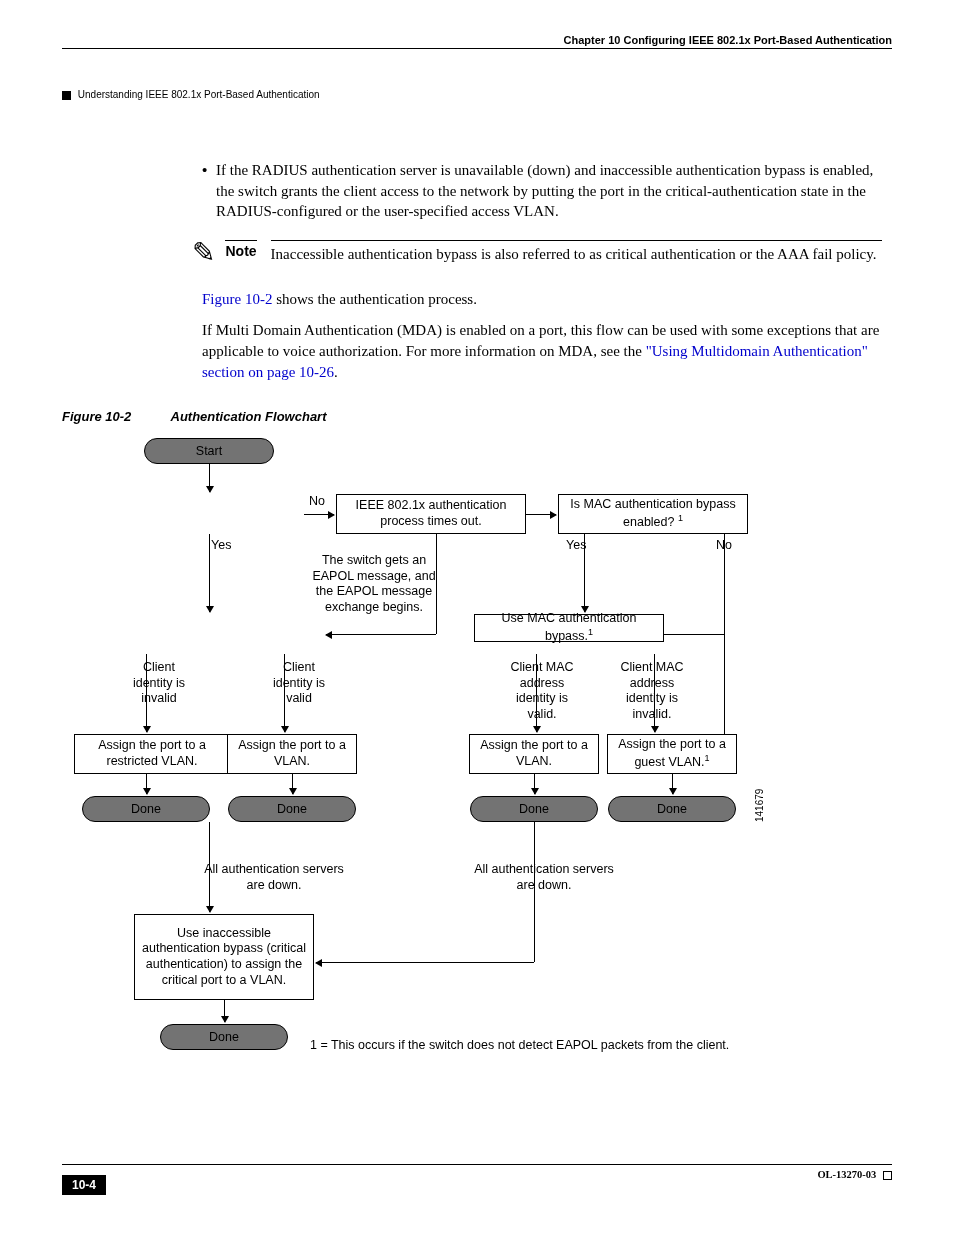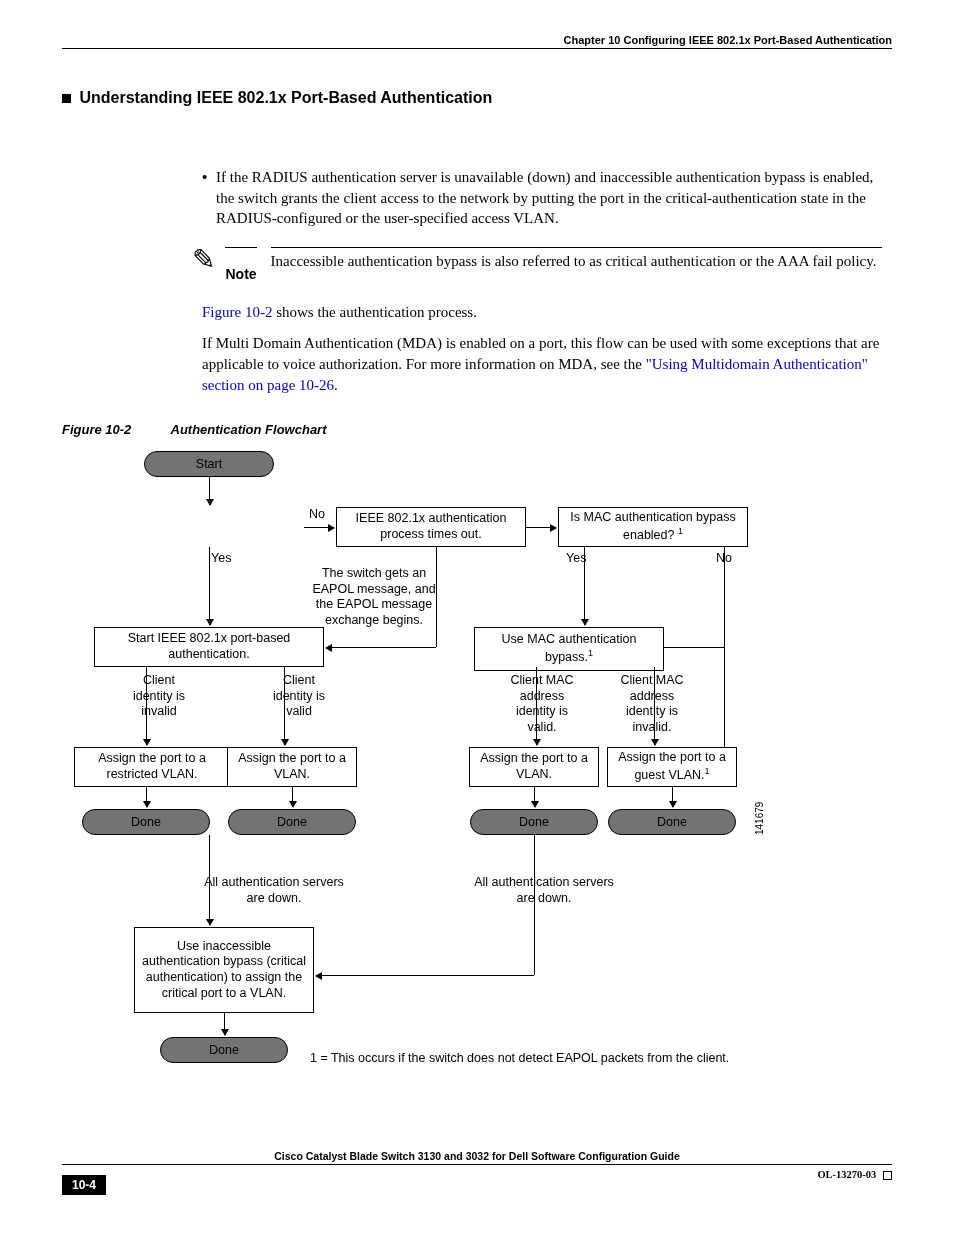--- a/index.html
+++ b/index.html
@@ -1,29 +1,29 @@
 <!DOCTYPE html>
 <html><head>
 <meta charset="utf-8">
 <style>
 body { margin: 0; font-family: "Times New Roman", Times, serif; font-size: 15px; color: #000; background: #fff; }
 .page { width: 954px; min-height: 1235px; position: relative; padding: 34px 62px 40px 62px; box-sizing: border-box; }
 .header-line { border-top: 1.5px solid #000; margin-bottom: 4px; }
 .header-row { display: flex; justify-content: space-between; font-family: Arial, Helvetica, sans-serif; font-size: 11px; font-weight: bold; margin-bottom: 2px; }
 .header-row .right { text-align: left; }
-.header-row2 { font-family: Arial, Helvetica, sans-serif; font-size: 16px; font-weight: bold; margin-top: 40px; }
+.header-row2 { font-family: Arial, Helvetica, sans-serif; font-size: 10px; font-weight: normal; margin-top: 40px; }
 .sq { display: inline-block; width: 9px; height: 9px; background: #000; vertical-align: middle; margin-right: 4px; }
 .sq-out { display: inline-block; width: 9px; height: 9px; border: 1.5px solid #000; vertical-align: middle; margin-left: 4px; box-sizing: border-box; }
 .body-text { margin-left: 140px; margin-right: 10px; }
 .bullet { display: flex; margin: 60px 0 18px 0; }
 .bullet .dot { width: 14px; font-weight: bold; font-size: 15px; line-height: 1.35; }
 .bullet .txt { flex: 1; line-height: 1.38; }
 .note-row { display: flex; align-items: flex-start; margin: 14px 0 20px -10px; }
 .note-icon { font-size: 28px; margin-right: 10px; margin-top: -4px; }
-.note-label { font-family: Arial, Helvetica, sans-serif; font-weight: bold; font-size: 14px; margin-right: 14px; padding-top: 18px; border-top: 1.5px solid #000; }
+.note-label { font-family: Arial, Helvetica, sans-serif; font-weight: bold; font-size: 14px; margin-right: 14px; padding-top: 2px; border-top: 1.5px solid #000; }
 .note-text { flex: 1; line-height: 1.38; border-top: 1.5px solid #000; padding-top: 3px; }
 .para { margin: 10px 0; line-height: 1.4; }
 .link { color: #0000cc; }
 .fig-caption { font-family: Arial, Helvetica, sans-serif; font-size: 13px; font-weight: bold; font-style: italic; margin: 26px 0 14px 0; }
 .fig-caption .num { margin-right: 36px; }
 .flow { position: relative; width: 720px; height: 670px; font-family: Arial, Helvetica, sans-serif; font-size: 12.5px; margin-left: -8px; }
 .box { position: absolute; border: 1px solid #000; text-align: center; display: flex; align-items: center; justify-content: center; padding: 4px 6px; box-sizing: border-box; background: #fff; line-height: 1.25; }
 .term { position: absolute; border: 1px solid #000; border-radius: 14px; text-align: center; display: flex; align-items: center; justify-content: center; padding: 4px 10px; box-sizing: border-box; background: #737373; }
 .txt-abs { position: absolute; text-align: center; line-height: 1.25; }
 .arrow-v { position: absolute; width: 1px; background: #000; }
@@ -104,27 +104,24 @@
     <div class="arrow-v" style="left:155px; top:96px; height:78px;"></div>
 
     <div class="txt-abs" style="left:512px; top:100px;">Yes</div>
     <div class="arrow-v" style="left:530px; top:96px; height:78px;"></div>
 
     <div class="txt-abs" style="left:662px; top:100px;">No</div>
     <div class="line-v" style="left:670px; top:96px; height:86px;"></div>
 
     <div class="txt-abs" style="left:255px; top:115px; width:130px;">The switch gets an EAPOL message, and the EAPOL message exchange begins.</div>
 
-    <div class="box" style="left:40px; top:176px; width:230px; height:40px;">
-        <span>Start IEEE 802.1x port-based authentication.</span>
-      </div>
     <div class="arrow-h left" style="left:272px; top:196px; width:110px;"></div>
     <div class="line-v" style="left:382px; top:96px; height:100px;"></div>
 
-    <div class="box" style="left:420px; top:176px; width:190px; height:44px;">
+    <div class="box" style="left:420px; top:176px; width:190px; height:28px;">
         <span><span>Use MAC authentication bypass.</span><span class="sup">1</span></span>
       </div>
 
     <div class="line-h" style="left:610px; top:196px; width:60px;"></div>
     <div class="line-v" style="left:670px; top:182px; height:14px;"></div>
 
     <div class="txt-abs" style="left:70px; top:222px; width:70px;">Client identity is invalid</div>
     <div class="txt-abs" style="left:210px; top:222px; width:70px;">Client identity is valid</div>
     <div class="txt-abs" style="left:448px; top:222px; width:80px;">Client MAC address identity is valid.</div>
     <div class="txt-abs" style="left:558px; top:222px; width:80px;">Client MAC address identity is invalid.</div>
@@ -184,23 +181,20 @@
       </div>
     <div class="arrow-v" style="left:170px; top:562px; height:22px;"></div>
     <div class="term" style="left:106px; top:586px; width:128px; height:26px;">
         <span>Done</span>
       </div>
 
     <div class="footnote" style="left:256px; top:600px;">1 = This occurs if the switch does not detect EAPOL packets from the client.</div>
   </div>
 
   <div class="footer">
-    <div class="foot-row" style="justify-content:center; margin-bottom:2px;">
-      <span>Cisco Catalyst Blade Switch 3130 and 3032 for Dell Software Configuration Guide</span>
-    </div>
     <div class="foot-line"></div>
     <div class="foot-row">
       <span><span class="pagenum">10-4</span></span>
       <span class="foot-r"><span>OL-13270-03</span> <span class="sq-out"></span></span>
     </div>
   </div>
 
 </div>
 
 </body></html>

